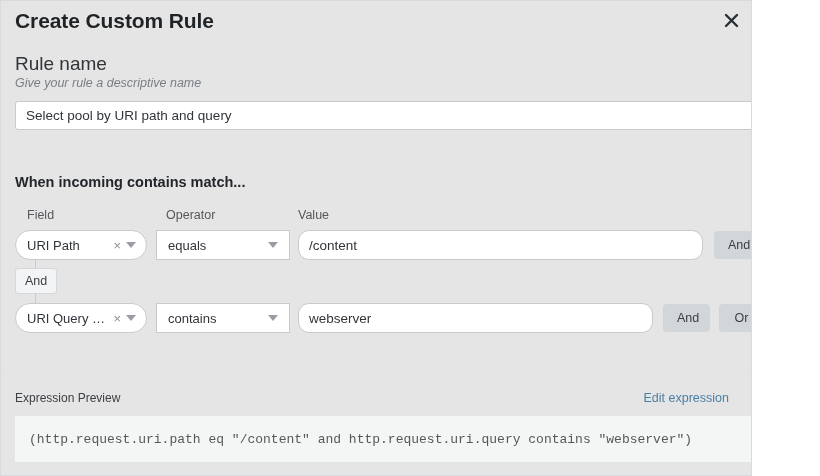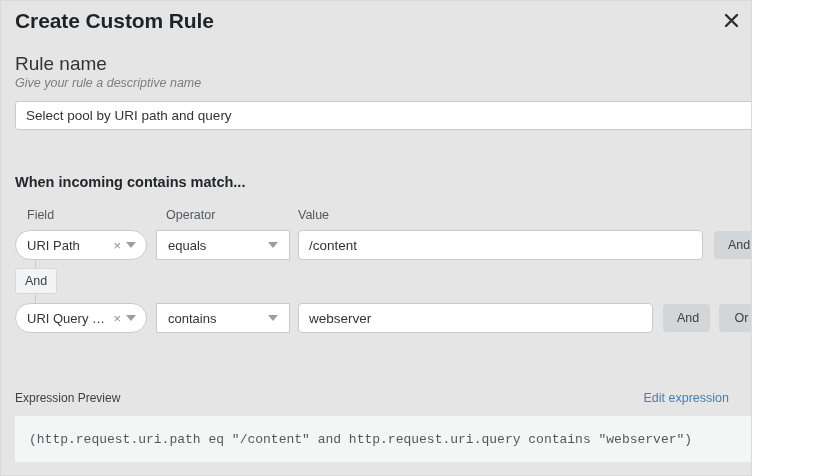--- a/index.html
+++ b/index.html
@@ -158,21 +158,21 @@
   .op-text {
     flex: 1 1 auto;
     font-size: 13px;
     color: #313539;
     white-space: nowrap;
   }
   .value-input {
     height: 30px;
     top: 0;
     left: 297px;
-    border-radius: 4px;
+    border-radius: 11px;
   }
   #value-input-1 { width: 405px; }
   #value-input-2 { width: 355px; }
 
   .pill-btn {
     position: absolute;
     box-sizing: border-box;
     top: 1px;
     height: 28px;
     border: none;

